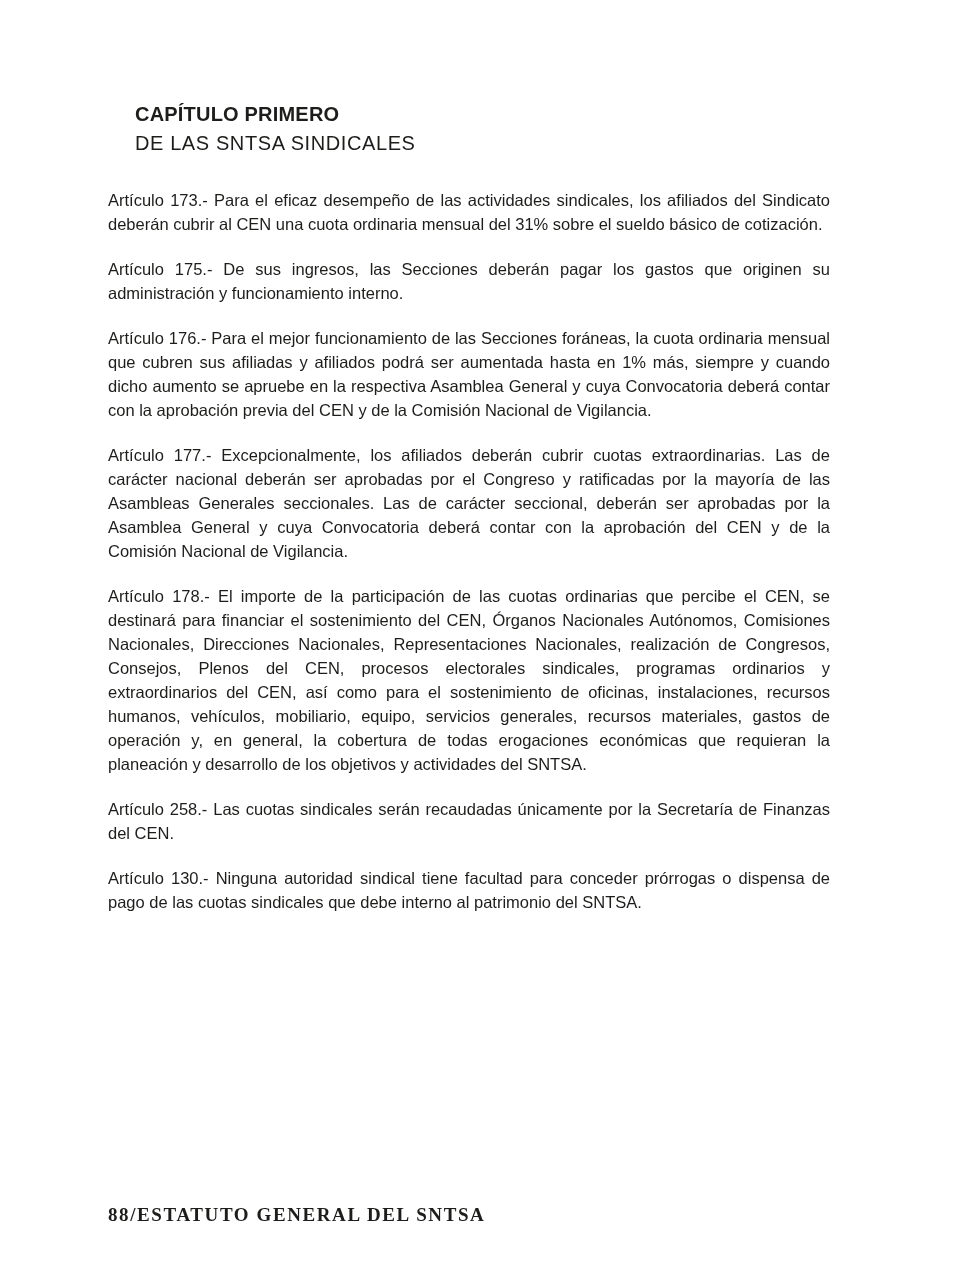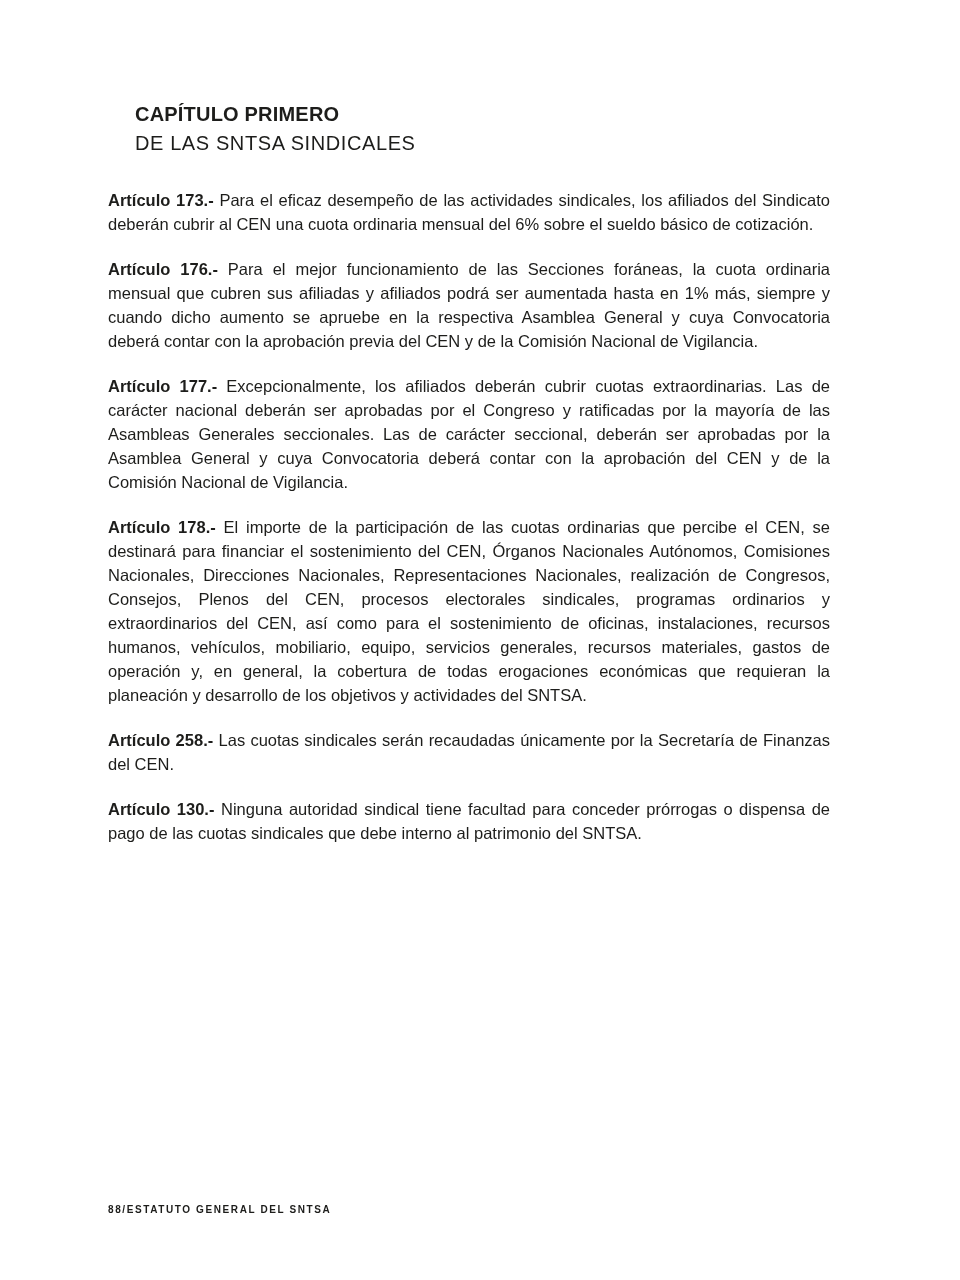--- a/index.html
+++ b/index.html
@@ -42,44 +42,46 @@
     width: 722px;
   }
   .article {
     margin: 0 0 21px 0;
     font-size: 16.5px;
     line-height: 24px;
     text-align: justify;
     text-justify: inter-word;
   }
   .article .label {
-    font-weight: 700;
+    font-weight: 400;
   }
   .footer {
     position: absolute;
     left: 108px;
     top: 1204px;
-    font-size: 10px;
+    font-size: 19px;
     font-weight: 700;
     letter-spacing: 1.6px;
     white-space: nowrap;
+    font-family: Liberation Serif, serif;
   }
 </style>
 </head>
 <body>
 
 <div class="page">
 
   <div class="chapter">
     <div class="chapter-title">CAPÍTULO PRIMERO</div>
     <div class="chapter-subtitle">DE LAS SNTSA SINDICALES</div>
   </div>
 
   <div class="content">
-    <p class="article"><span class="label">Artículo 173.-</span> <span>Para el eficaz desempeño de las actividades sindicales, los afiliados del Sindicato deberán cubrir al CEN una cuota ordinaria mensual del 6% sobre el sueldo básico de cotización.</span></p>
+    <p class="article"><span class="label">Artículo 173.-</span> <span>Para el eficaz desempeño de las actividades sindicales, los afiliados del Sindicato deberán cubrir al CEN una cuota ordinaria mensual del 31% sobre el sueldo básico de cotización.</span></p>
+    <p class="article"><span class="label">Artículo 175.-</span> <span>De sus ingresos, las Secciones deberán pagar los gastos que originen su administración y funcionamiento interno.</span></p>
     <p class="article"><span class="label">Artículo 176.-</span> <span>Para el mejor funcionamiento de las Secciones foráneas, la cuota ordinaria mensual que cubren sus afiliadas y afiliados podrá ser aumentada hasta en 1% más, siempre y cuando dicho aumento se apruebe en la respectiva Asamblea General y cuya Convocatoria deberá contar con la aprobación previa del CEN y de la Comisión Nacional de Vigilancia.</span></p>
     <p class="article"><span class="label">Artículo 177.-</span> <span>Excepcionalmente, los afiliados deberán cubrir cuotas extraordinarias. Las de carácter nacional deberán ser aprobadas por el Congreso y ratificadas por la mayoría de las Asambleas Generales seccionales. Las de carácter seccional, deberán ser aprobadas por la Asamblea General y cuya Convocatoria deberá contar con la aprobación del CEN y de la Comisión Nacional de Vigilancia.</span></p>
     <p class="article"><span class="label">Artículo 178.-</span> <span>El importe de la participación de las cuotas ordinarias que percibe el CEN, se destinará para financiar el sostenimiento del CEN, Órganos Nacionales Autónomos, Comisiones Nacionales, Direcciones Nacionales, Representaciones Nacionales, realización de Congresos, Consejos, Plenos del CEN, procesos electorales sindicales, programas ordinarios y extraordinarios del CEN, así como para el sostenimiento de oficinas, instalaciones, recursos humanos, vehículos, mobiliario, equipo, servicios generales, recursos materiales, gastos de operación y, en general, la cobertura de todas erogaciones económicas que requieran la planeación y desarrollo de los objetivos y actividades del SNTSA.</span></p>
     <p class="article"><span class="label">Artículo 258.-</span> <span>Las cuotas sindicales serán recaudadas únicamente por la Secretaría de Finanzas del CEN.</span></p>
     <p class="article"><span class="label">Artículo 130.-</span> <span>Ninguna autoridad sindical tiene facultad para conceder prórrogas o dispensa de pago de las cuotas sindicales que debe interno al patrimonio del SNTSA.</span></p>
   </div>
 
   <div class="footer">88/ESTATUTO GENERAL DEL SNTSA</div>
 
 </div>

